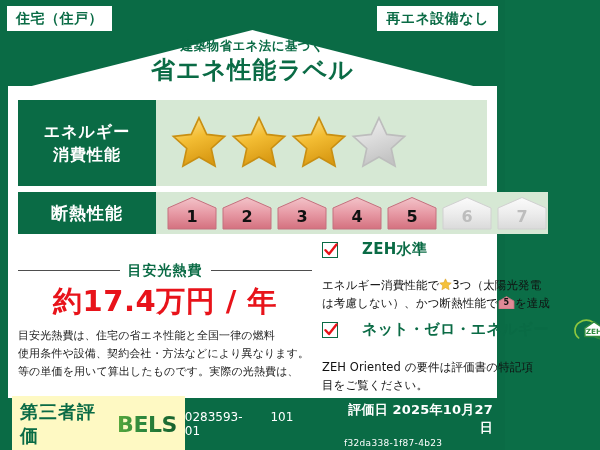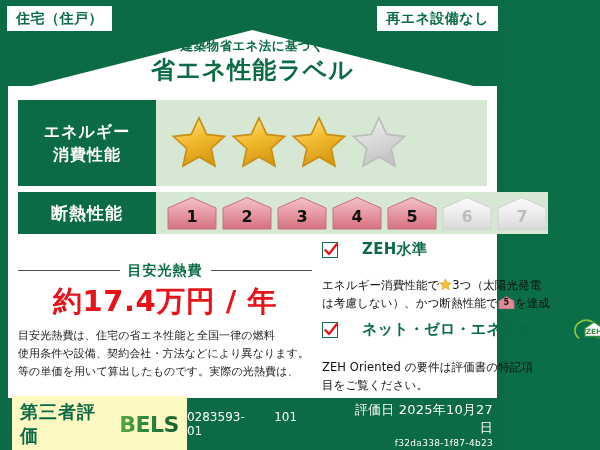--- a/index.html
+++ b/index.html
@@ -134,22 +134,22 @@
   }
   .bels-box{
     background:#fef9c3;padding:4px 8px;display:flex;align-items:center;gap:7px;
   }
   .bels-jp{color:#0a6b45;font-weight:bold;font-size:18px;letter-spacing:1px;}
   .bels-en{font-weight:bold;font-size:22px;letter-spacing:-0.5px;
     background:linear-gradient(90deg,#58a83c 0%,#2f8a3e 40%,#15602e 100%);
     -webkit-background-clip:text;background-clip:text;color:transparent;}
   .bels-nums{color:#ffffff;font-size:12px;display:flex;gap:16px;}
   .footer-right{margin-left:auto;text-align:right;color:#fff;}
-  .eval-date{font-size:13px;font-weight:normal;letter-spacing:0.2px;margin-left:48px;}
-  .eval-hash{font-size:9px;letter-spacing:0.3px;margin-top:1px;}
+  .eval-date{font-size:13px;font-weight:bold;letter-spacing:0.2px;margin-left:48px;}
+  .eval-hash{font-size:9px;letter-spacing:0.3px;margin-top:1px;text-align:center;}
 </style>
 </head>
 <body>
 
 <div id="label">
 
   <div class="corner-badge left">住宅（住戸）</div>
   <div class="corner-badge right">再エネ設備なし</div>
 
   <div class="roof"></div>

